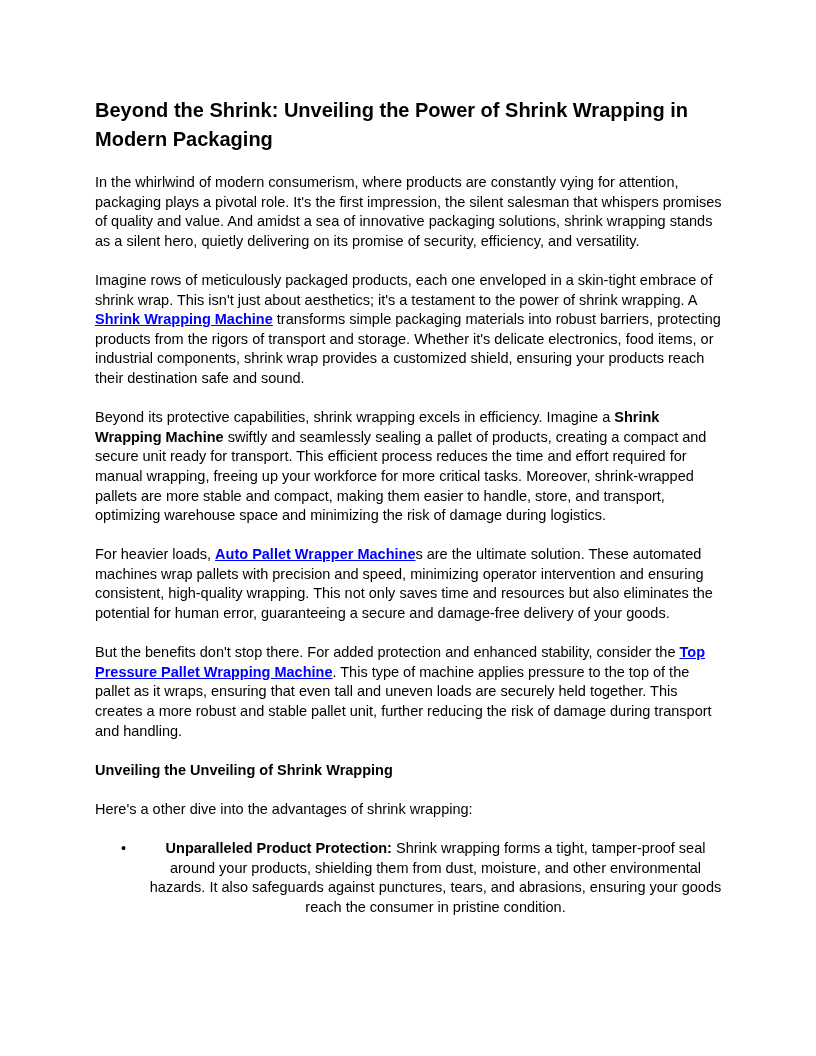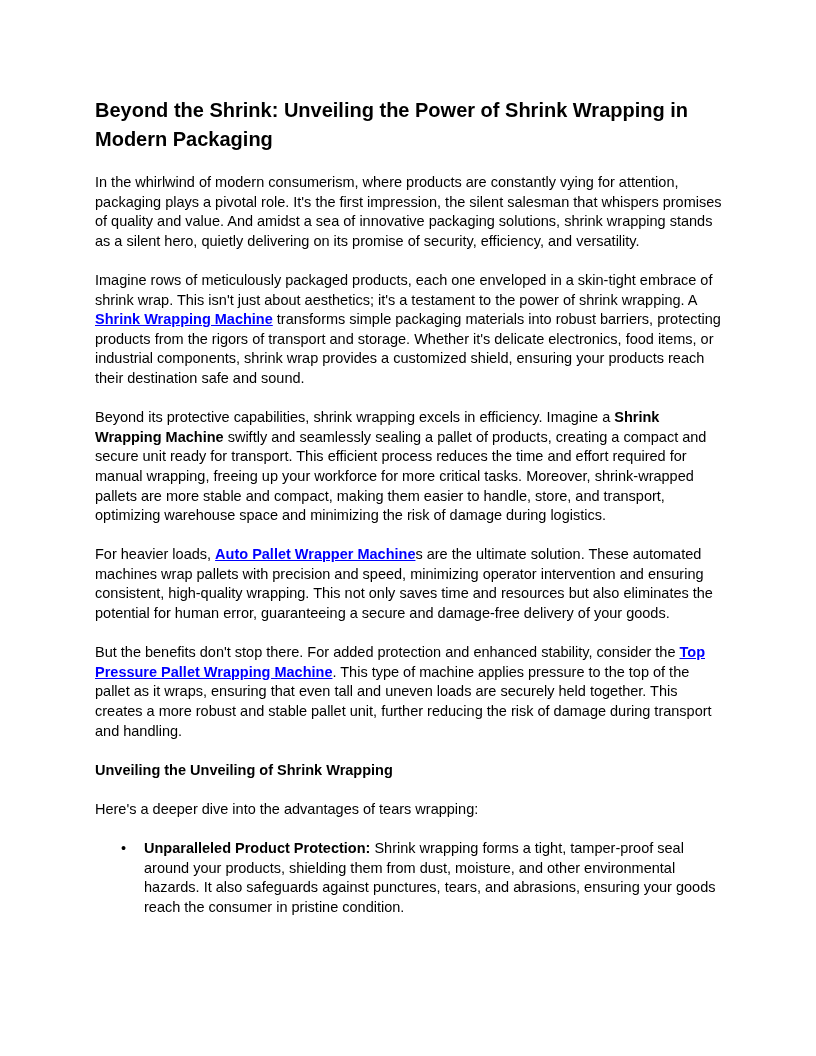--- a/index.html
+++ b/index.html
@@ -45,20 +45,21 @@
   }
   ul.bullets {
     margin: 0;
     padding: 0;
     list-style: none;
   }
   ul.bullets li {
     position: relative;
     padding-left: 49px;
     margin: 0 0 19.6px 0;
+    text-align: center;
   }
   ul.bullets li::before {
     content: "\2022";
     position: absolute;
     left: 26px;
     top: 0;
     font-size: 14.5px;
   }
 </style>
 </head>
@@ -66,18 +67,18 @@
 
 <div class="page">
   <h1 class="doc-title">Beyond the Shrink: Unveiling the Power of Shrink Wrapping in Modern Packaging</h1>
   <div class="doc-body">
       <p class="para"><span class="run">In the whirlwind of modern consumerism, where products are constantly vying for attention, packaging plays a pivotal role. It's the first impression, the silent salesman that whispers promises of quality and value. And amidst a sea of innovative packaging solutions, shrink wrapping stands as a silent hero, quietly delivering on its promise of security, efficiency, and versatility.</span></p>
       <p class="para"><span class="run">Imagine rows of meticulously packaged products, each one enveloped in a skin-tight embrace of shrink wrap. This isn't just about aesthetics; it's a testament to the power of shrink wrapping. A </span><a class="doc-link">Shrink Wrapping Machine</a><span class="run"> transforms simple packaging materials into robust barriers, protecting products from the rigors of transport and storage. Whether it's delicate electronics, food items, or industrial components, shrink wrap provides a customized shield, ensuring your products reach their destination safe and sound.</span></p>
       <p class="para"><span class="run">Beyond its protective capabilities, shrink wrapping excels in efficiency. Imagine a </span><span class="run-bold">Shrink Wrapping Machine</span><span class="run"> swiftly and seamlessly sealing a pallet of products, creating a compact and secure unit ready for transport. This efficient process reduces the time and effort required for manual wrapping, freeing up your workforce for more critical tasks. Moreover, shrink-wrapped pallets are more stable and compact, making them easier to handle, store, and transport, optimizing warehouse space and minimizing the risk of damage during logistics.</span></p>
       <p class="para"><span class="run">For heavier loads, </span><a class="doc-link">Auto Pallet Wrapper Machine</a><span class="run">s are the ultimate solution. These automated machines wrap pallets with precision and speed, minimizing operator intervention and ensuring consistent, high-quality wrapping. This not only saves time and resources but also eliminates the potential for human error, guaranteeing a secure and damage-free delivery of your goods.</span></p>
       <p class="para"><span class="run">But the benefits don't stop there. For added protection and enhanced stability, consider the </span><a class="doc-link">Top Pressure Pallet Wrapping Machine</a><span class="run">. This type of machine applies pressure to the top of the pallet as it wraps, ensuring that even tall and uneven loads are securely held together. This creates a more robust and stable pallet unit, further reducing the risk of damage during transport and handling.</span></p>
       <p class="heading"><span class="run-bold">Unveiling the Unveiling of Shrink Wrapping</span></p>
-      <p class="para"><span class="run">Here's a deeper dive into the advantages of tears wrapping:</span></p>
+      <p class="para"><span class="run">Here's a other dive into the advantages of shrink wrapping:</span></p>
       <ul class="bullets">
         <li><span class="run-bold">Unparalleled Product Protection:</span><span class="run"> Shrink wrapping forms a tight, tamper-proof seal around your products, shielding them from dust, moisture, and other environmental hazards. It also safeguards against punctures, tears, and abrasions, ensuring your goods reach the consumer in pristine condition.</span></li>
       </ul>
     </div>
 </div>
 
 </body></html>

